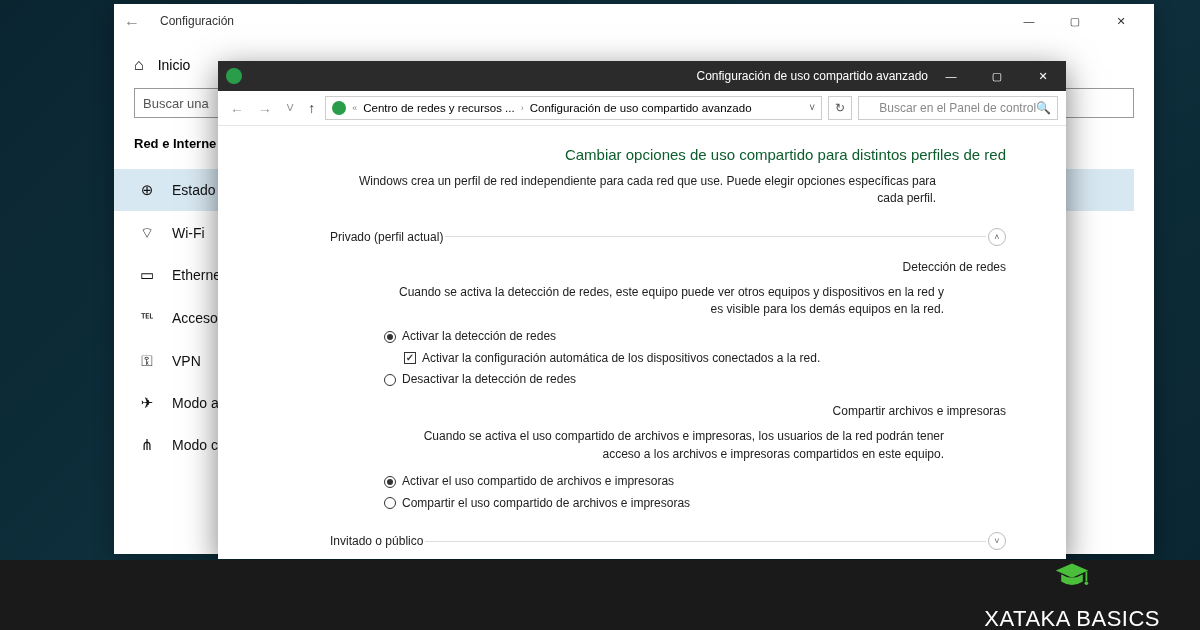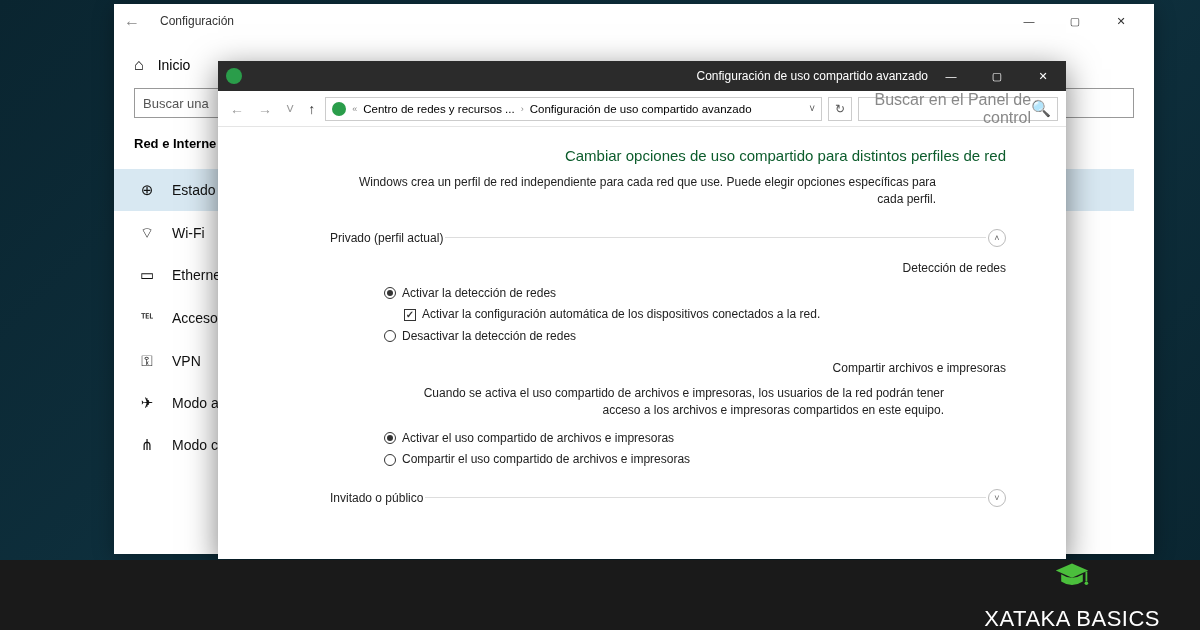--- a/index.html
+++ b/index.html
@@ -35,21 +35,21 @@
 .sharing-titlebar .win-ctrl { color: #fff; height: 30px; }
 
 .toolbar { height: 36px; border-bottom: 1px solid #e5e5e5; display: flex; align-items: center; padding: 0 8px; gap: 6px; font-size: 12px; }
 .toolbar .navbtn { color: #999; font-size: 14px; padding: 0 4px; }
 .toolbar .navbtn.active { color: #333; }
 .breadcrumb { flex: 1; border: 1px solid #ccc; height: 24px; display: flex; align-items: center; padding: 0 6px; gap: 6px; font-size: 11.5px; }
 .bc-icon { width: 14px; height: 14px; background:#2a9d4a; border-radius:50%; }
 .bc-sep { color: #888; font-size: 9px; }
 .bc-chev { color: #555; font-size: 10px; margin-left:auto; }
 .refresh-btn { border:1px solid #ccc; width:24px; height:24px; display:flex; align-items:center; justify-content:center; font-size:12px; color:#555;}
-.search-panel { border: 1px solid #ccc; height: 24px; width: 200px; display: flex; align-items: center; padding: 0 6px; font-size: 16px; color: #888; }
+.search-panel { border: 1px solid #ccc; height: 24px; width: 200px; display: flex; align-items: center; padding: 0 6px; font-size: 12px; color: #888; }
 .search-panel span:first-child { flex:1; }
 
 .content { padding: 20px 60px 10px 118px; overflow: hidden; color: #222; }
 .content h2 { color: #0c5c2c; font-size: 15px; font-weight: 400; margin-bottom: 10px; }
 .content .subtitle { font-size: 12px; line-height: 1.45; margin-bottom: 18px; max-width: 600px; }
 
 .profile-header { display: flex; align-items: center; gap: 2px; font-size: 12px; margin-bottom: 14px; margin-left: -6px; margin-top: 20px;}
 .profile-header .line { flex: 1; border-top: 1px solid #ddd; }
 .expand-btn { width: 18px; height: 18px; border: 1px solid #bbb; border-radius: 50%; display: flex; align-items: center; justify-content: center; font-size: 9px; color: #666; }
 
@@ -153,20 +153,21 @@
 
     <div class="profile-header">
       <span>Privado (perfil actual)</span>
       <div class="line"></div>
       <div class="expand-btn">˄</div>
     </div>
 
     <div class="subsection">
       <div class="subsection-title">Detección de redes</div>
       <div class="subsection-body">
+        <p>Cuando se activa la detección de redes, este equipo puede ver otros equipos y dispositivos en la red y es visible para los demás equipos en la red.</p>
         <div class="radio-row">
           <div class="radio checked"></div>
           <span>Activar la detección de redes</span>
         </div>
         <div class="check-row">
           <div class="checkbox checked"></div>
           <span>Activar la configuración automática de los dispositivos conectados a la red.</span>
         </div>
         <div class="radio-row">
           <div class="radio"></div>

